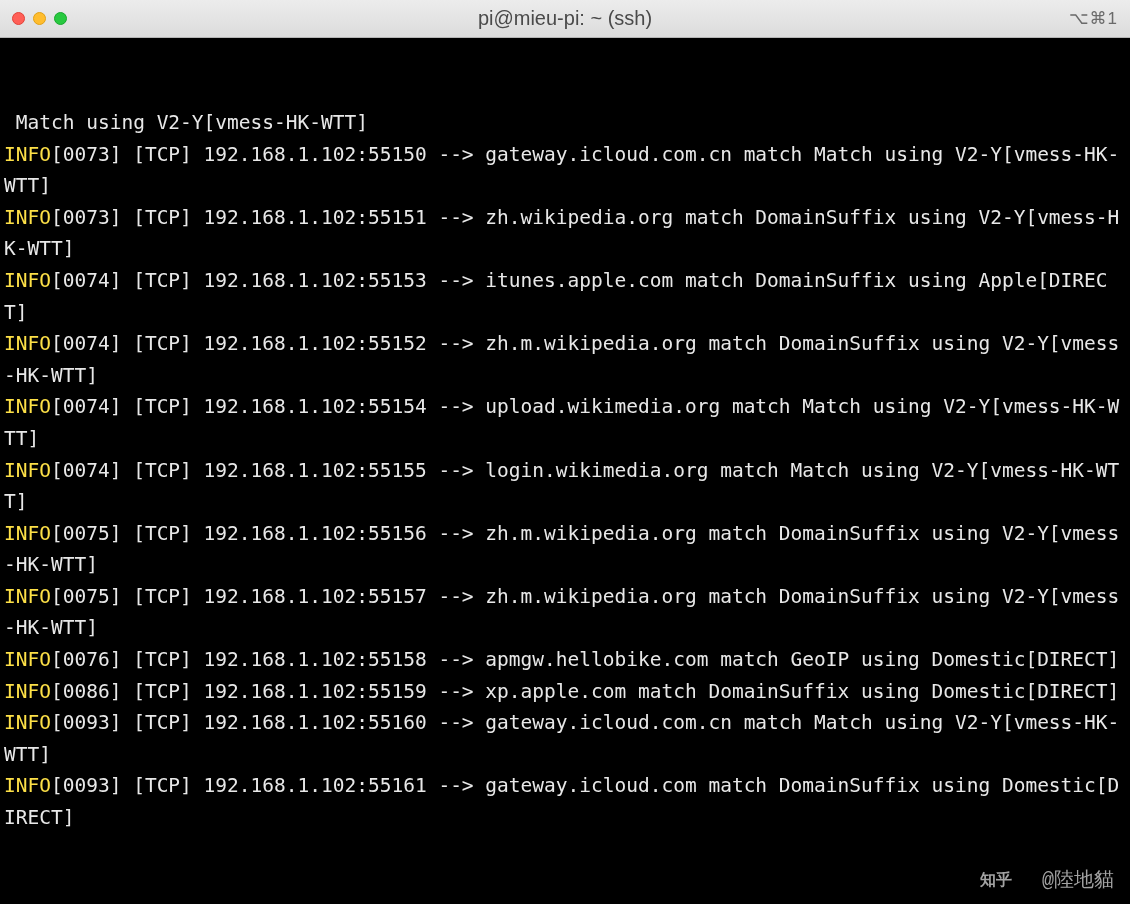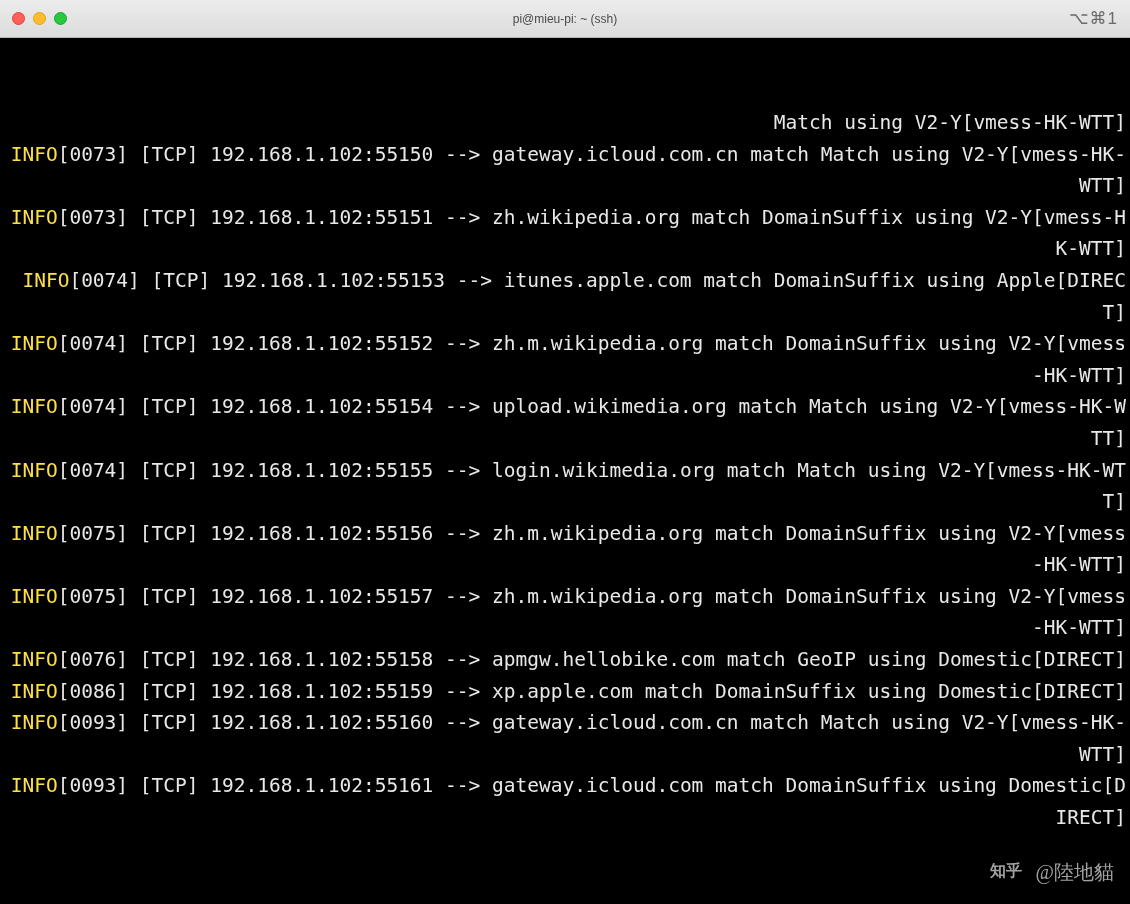--- a/index.html
+++ b/index.html
@@ -29,21 +29,21 @@
       height: 13px;
       border-radius: 50%;
     }
     .tl-red { background: #ff5f57; border: 0.5px solid #e24238; }
     .tl-yellow { background: #ffbd2e; border: 0.5px solid #e1a116; }
     .tl-green { background: #28c940; border: 0.5px solid #17a82d; }
     .title {
       position: absolute;
       left: 50%;
       transform: translateX(-50%);
-      font-size: 12px;
+      font-size: 20px;
       color: #4a4a4a;
       font-weight: 400;
     }
     .shortcut {
       margin-left: auto;
       font-size: 17px;
       color: #6a6a6a;
       letter-spacing: 1px;
     }
     .terminal {
@@ -56,46 +56,46 @@
       height: calc(904px - 38px);
       overflow: hidden;
       word-break: break-all;
       white-space: pre-wrap;
       position: relative;
     }
     .info { color: #fde047; }
     .watermark {
       position: absolute;
       right: 16px;
-      bottom: 16px;
+      bottom: 7px;
       display: flex;
       align-items: center;
-      gap: 6px;
+      gap: 22px;
       color: #bfbfbf;
-      font-family: Liberation Serif, serif;
+      font-family: Liberation Mono, monospace;
       font-size: 20px;
       opacity: 0.85;
     }
     .watermark svg { width: 40px; height: 20px; }
   </style>
 </head>
 <body>
 
 <div class="titlebar">
   <div class="traffic-lights">
     <div class="tl tl-red"></div>
     <div class="tl tl-yellow"></div>
     <div class="tl tl-green"></div>
   </div>
   <div class="title">pi@mieu-pi: ~ (ssh)</div>
   <div class="shortcut">⌥⌘1</div>
 </div>
 
 <div class="terminal" id="terminal">
-  <div style="white-space: pre-wrap; word-break: break-all; text-align: right;"> Match using V2-Y[vmess-HK-WTT]
+  <div style="white-space: pre-wrap; word-break: break-all;"> Match using V2-Y[vmess-HK-WTT]
 <span class="info">INFO</span>[0073] [TCP] 192.168.1.102:55150 --&gt; gateway.icloud.com.cn match Match using V2-Y[vmess-HK-WTT]
 <span class="info">INFO</span>[0073] [TCP] 192.168.1.102:55151 --&gt; zh.wikipedia.org match DomainSuffix using V2-Y[vmess-HK-WTT]
 <span class="info">INFO</span>[0074] [TCP] 192.168.1.102:55153 --&gt; itunes.apple.com match DomainSuffix using Apple[DIRECT]
 <span class="info">INFO</span>[0074] [TCP] 192.168.1.102:55152 --&gt; zh.m.wikipedia.org match DomainSuffix using V2-Y[vmess-HK-WTT]
 <span class="info">INFO</span>[0074] [TCP] 192.168.1.102:55154 --&gt; upload.wikimedia.org match Match using V2-Y[vmess-HK-WTT]
 <span class="info">INFO</span>[0074] [TCP] 192.168.1.102:55155 --&gt; login.wikimedia.org match Match using V2-Y[vmess-HK-WTT]
 <span class="info">INFO</span>[0075] [TCP] 192.168.1.102:55156 --&gt; zh.m.wikipedia.org match DomainSuffix using V2-Y[vmess-HK-WTT]
 <span class="info">INFO</span>[0075] [TCP] 192.168.1.102:55157 --&gt; zh.m.wikipedia.org match DomainSuffix using V2-Y[vmess-HK-WTT]
 <span class="info">INFO</span>[0076] [TCP] 192.168.1.102:55158 --&gt; apmgw.hellobike.com match GeoIP using Domestic[DIRECT]
 <span class="info">INFO</span>[0086] [TCP] 192.168.1.102:55159 --&gt; xp.apple.com match DomainSuffix using Domestic[DIRECT]

